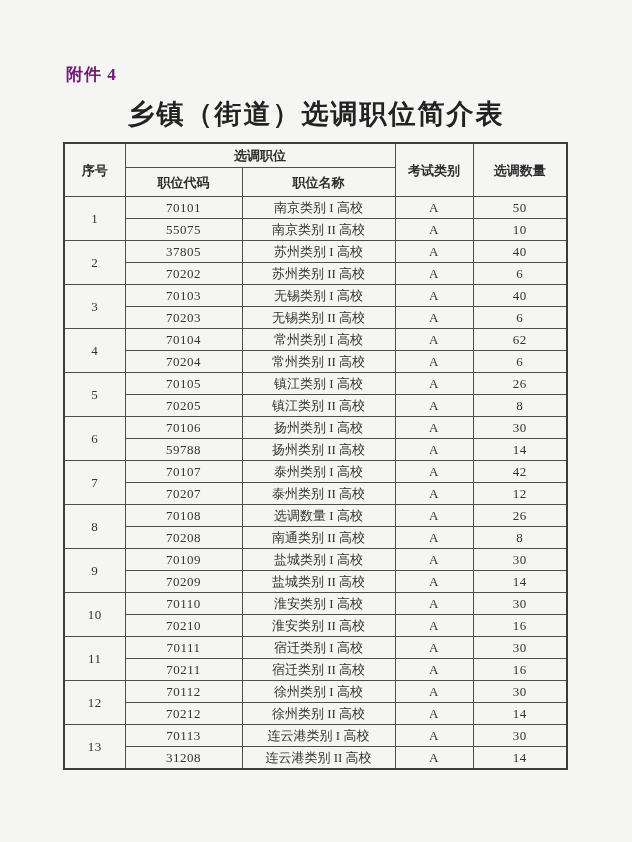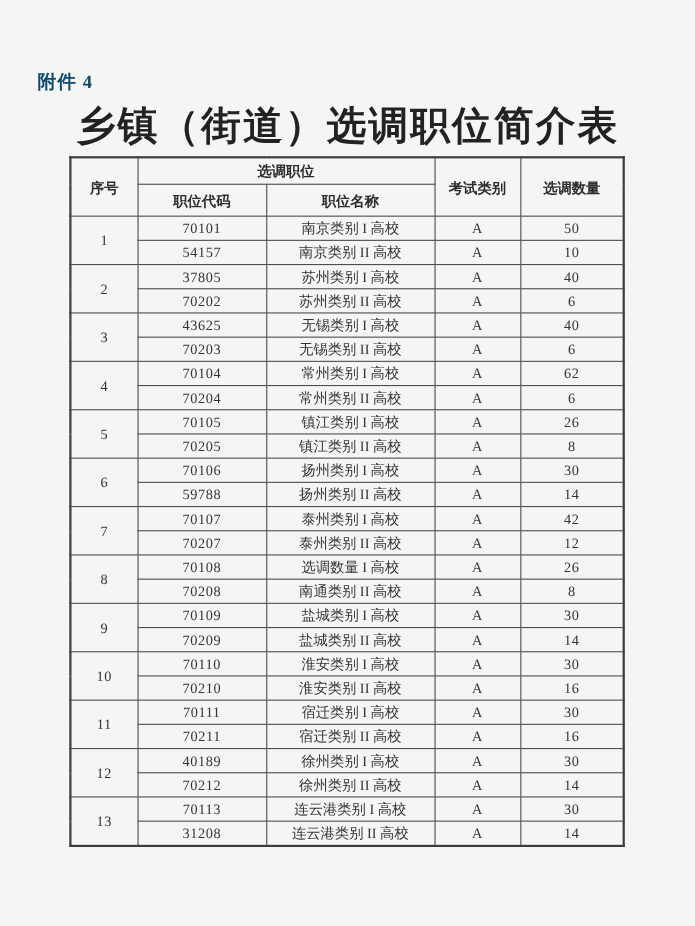--- a/index.html
+++ b/index.html
@@ -10,31 +10,31 @@
     color:#2f2f2f;
     overflow:hidden;
   }
   .page{
     position:relative;
     width:632px;height:842px;
     box-sizing:border-box;
     padding-top:64px;
   }
   .attachment{
-    margin-left:34px;
+    margin-left:66px;
     font-size:17px;
     font-weight:bold;
     letter-spacing:1px;
     line-height:22px;
-    color:#0c4a6e;
+    color:#701a75;
   }
   .doc-title{
     margin-top:12px;
     text-align:center;
-    font-size:36px;
+    font-size:27px;
     font-weight:bold;
     letter-spacing:2px;
     line-height:32px;
     color:#222;
   }
   table.roster{
     margin:12px 0 0 63px;
     border-collapse:collapse;
     table-layout:fixed;
     width:503px;
@@ -99,21 +99,21 @@
     </thead>
     <tbody>
     <tr>
       <td rowspan="2" class="num">1</td>
       <td class="num">70101</td>
       <td>南京类别 I 高校</td>
       <td class="num">A</td>
       <td class="num">50</td>
     </tr>
     <tr>
-      <td class="num">54157</td>
+      <td class="num">55075</td>
       <td>南京类别 II 高校</td>
       <td class="num">A</td>
       <td class="num">10</td>
     </tr>
 
     <tr>
       <td rowspan="2" class="num">2</td>
       <td class="num">37805</td>
       <td>苏州类别 I 高校</td>
       <td class="num">A</td>
@@ -121,21 +121,21 @@
     </tr>
     <tr>
       <td class="num">70202</td>
       <td>苏州类别 II 高校</td>
       <td class="num">A</td>
       <td class="num">6</td>
     </tr>
 
     <tr>
       <td rowspan="2" class="num">3</td>
-      <td class="num">43625</td>
+      <td class="num">70103</td>
       <td>无锡类别 I 高校</td>
       <td class="num">A</td>
       <td class="num">40</td>
     </tr>
     <tr>
       <td class="num">70203</td>
       <td>无锡类别 II 高校</td>
       <td class="num">A</td>
       <td class="num">6</td>
     </tr>
@@ -247,21 +247,21 @@
     </tr>
     <tr>
       <td class="num">70211</td>
       <td>宿迁类别 II 高校</td>
       <td class="num">A</td>
       <td class="num">16</td>
     </tr>
 
     <tr>
       <td rowspan="2" class="num">12</td>
-      <td class="num">40189</td>
+      <td class="num">70112</td>
       <td>徐州类别 I 高校</td>
       <td class="num">A</td>
       <td class="num">30</td>
     </tr>
     <tr>
       <td class="num">70212</td>
       <td>徐州类别 II 高校</td>
       <td class="num">A</td>
       <td class="num">14</td>
     </tr>

